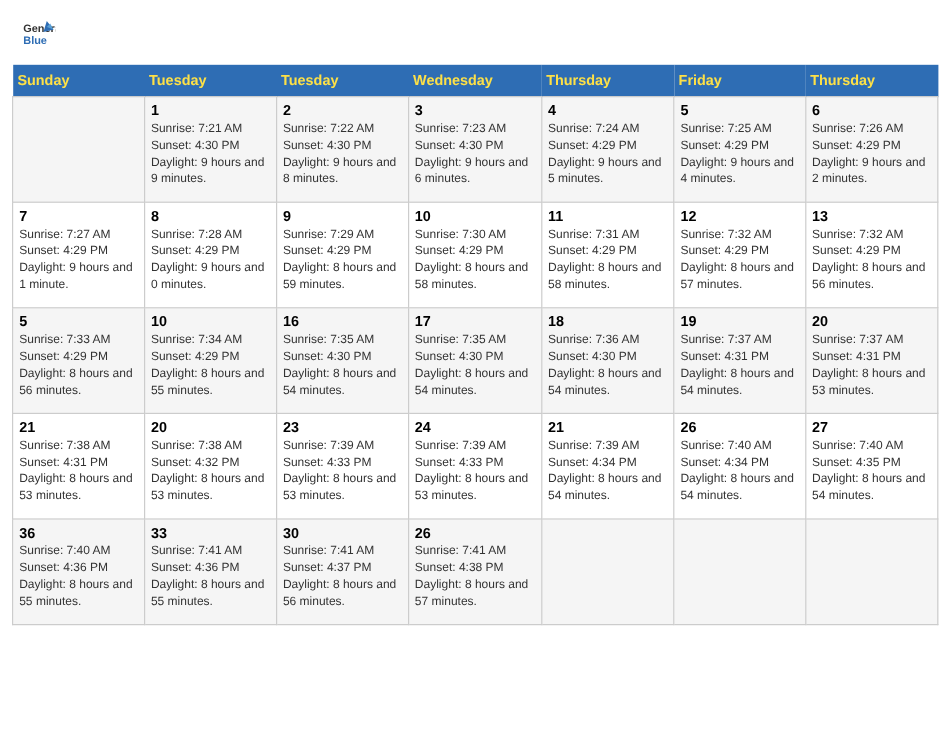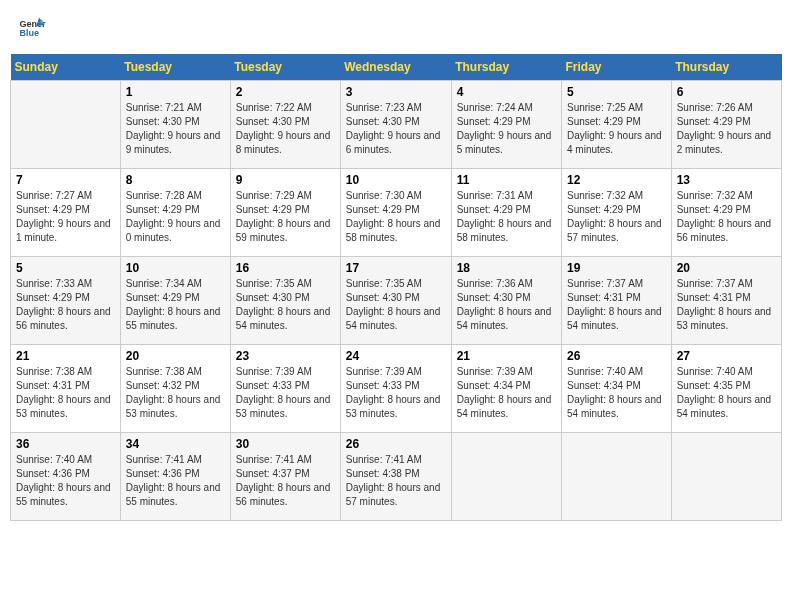--- a/index.html
+++ b/index.html
@@ -287,21 +287,21 @@
         </td>
       </tr>
       <tr>
         <td>
           <span class="day-num">36</span>
           <div class="day-info">
             Sunrise: 7:40 AM<br>Sunset: 4:36 PM<br>Daylight: 8 hours and 55 minutes.
           </div>
         </td>
         <td>
-          <span class="day-num">34</span>
+          <span class="day-num">33</span>
           <div class="day-info">
             Sunrise: 7:41 AM<br>Sunset: 4:36 PM<br>Daylight: 8 hours and 55 minutes.
           </div>
         </td>
         <td>
           <span class="day-num">30</span>
           <div class="day-info">
             Sunrise: 7:41 AM<br>Sunset: 4:37 PM<br>Daylight: 8 hours and 56 minutes.
           </div>
         </td>

